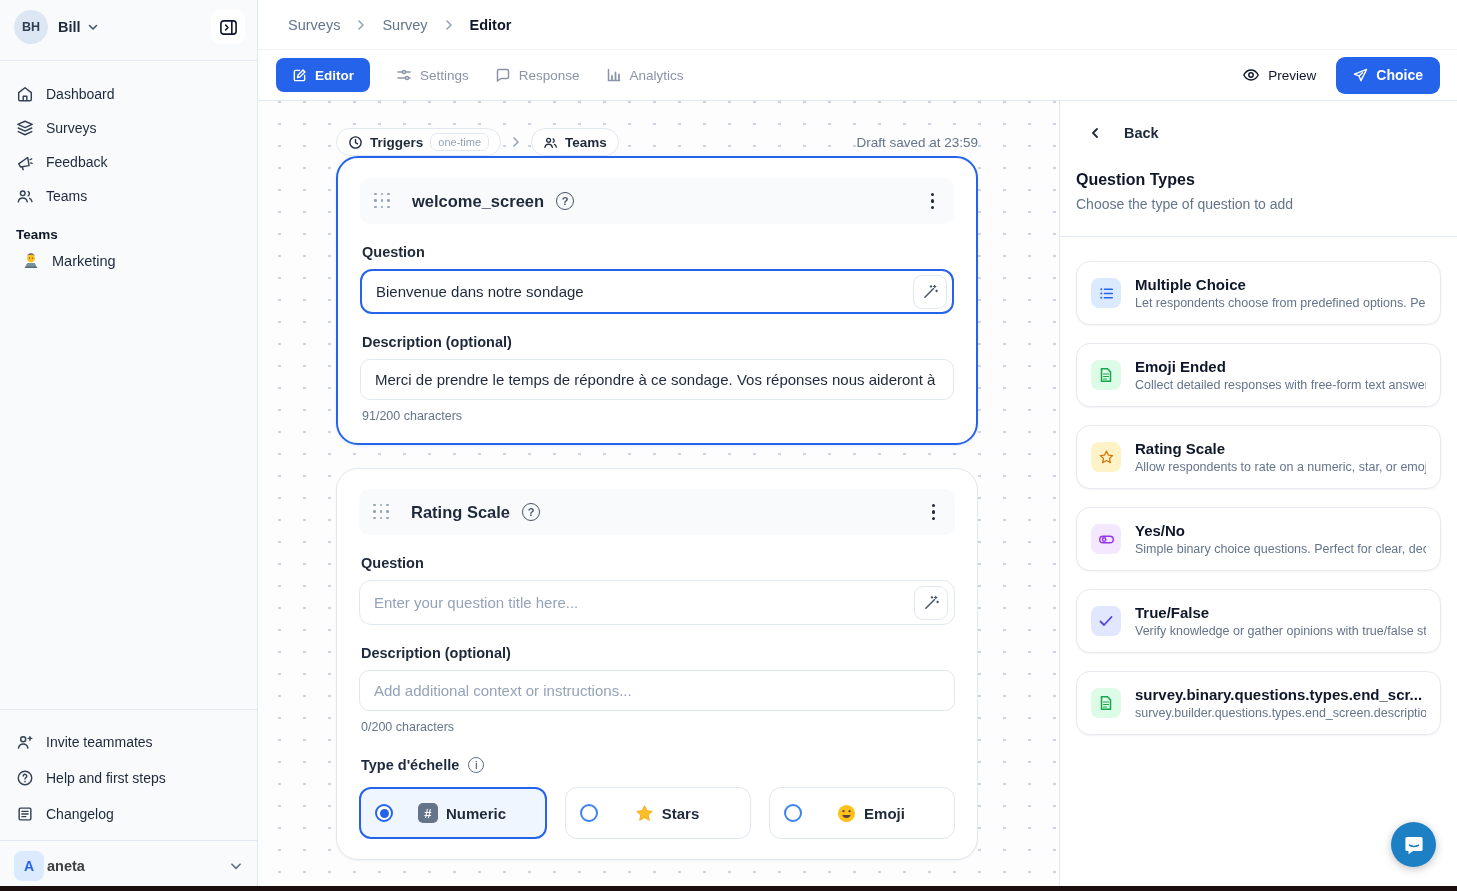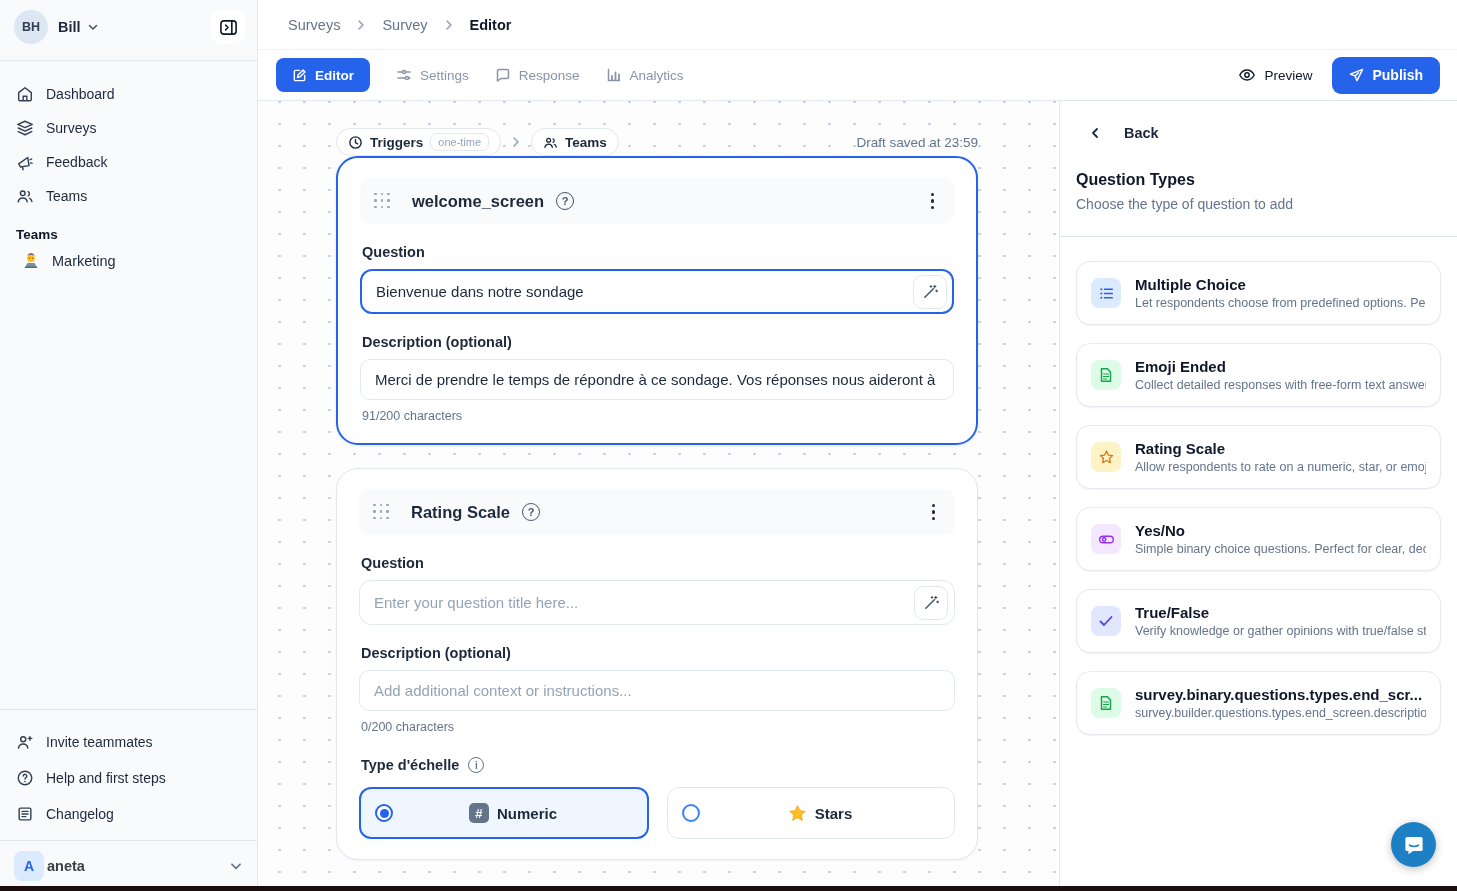--- a/index.html
+++ b/index.html
@@ -274,21 +274,21 @@
               <path d="M2 10s3-5.5 8-5.5S18 10 18 10s-3 5.5-8 5.5S2 10 2 10z" stroke="#0f172a" stroke-width="1.6" stroke-linejoin="round"></path>
               <circle cx="10" cy="10" r="2.4" stroke="#0f172a" stroke-width="1.6"></circle>
             </svg>
           <span>Preview</span>
         </button>
         <button class="publish-btn">
           <svg width="15" height="15" viewBox="0 0 16 16" fill="none">
               <path d="M14.5 1.5L1.5 6.5l5 2l2 5 6-12z" stroke="#fff" stroke-width="1.5" stroke-linejoin="round"></path>
               <path d="M6.5 8.5l3.5-3.5" stroke="#fff" stroke-width="1.5" stroke-linecap="round"></path>
             </svg>
-          <span>Publish</span>
+          <span>Choice</span>
         </button>
       </div>
     </div>
 
     <div class="workarea">
 
       <div class="canvas">
 
         <div class="canvas-head">
           <div class="pills">
@@ -404,20 +404,32 @@
                 <span class="opt-label">Numeric</span>
               </span>
             </div>
             <div class="opt">
               <span class="radio"></span>
               <span class="opt-body">
                 <svg width="19" height="19" viewBox="0 0 20 20">
                     <path d="M10 1.8l2.5 5.2 5.7.7-4.2 3.9 1.1 5.6L10 14.4l-5.1 2.8 1.1-5.6L1.8 7.7l5.7-.7z" fill="#fbbf24" stroke="#f59e0b" stroke-width=".8"></path>
                   </svg>
                 <span class="opt-label">Stars</span>
+              </span>
+            </div>
+            <div class="opt">
+              <span class="radio"></span>
+              <span class="opt-body">
+                <svg class="smiley" viewBox="0 0 20 20">
+                    <circle cx="10" cy="10" r="9" fill="#fcc21b"></circle>
+                    <circle cx="6.8" cy="7.6" r="1.2" fill="#5d4037"></circle>
+                    <circle cx="13.2" cy="7.6" r="1.2" fill="#5d4037"></circle>
+                    <path d="M5.5 11.5a4.8 4.8 0 0 0 9 0z" fill="#5d4037"></path>
+                  </svg>
+                <span class="opt-label">Emoji</span>
               </span>
             </div>
           </div>
         </section>
       </div>
 
       <aside class="panel">
         <div class="back-row">
           <svg width="14" height="14" viewBox="0 0 14 14" fill="none">
               <path d="M9 3L5 7l4 4" stroke="#1e293b" stroke-width="1.8" stroke-linecap="round" stroke-linejoin="round"></path>

